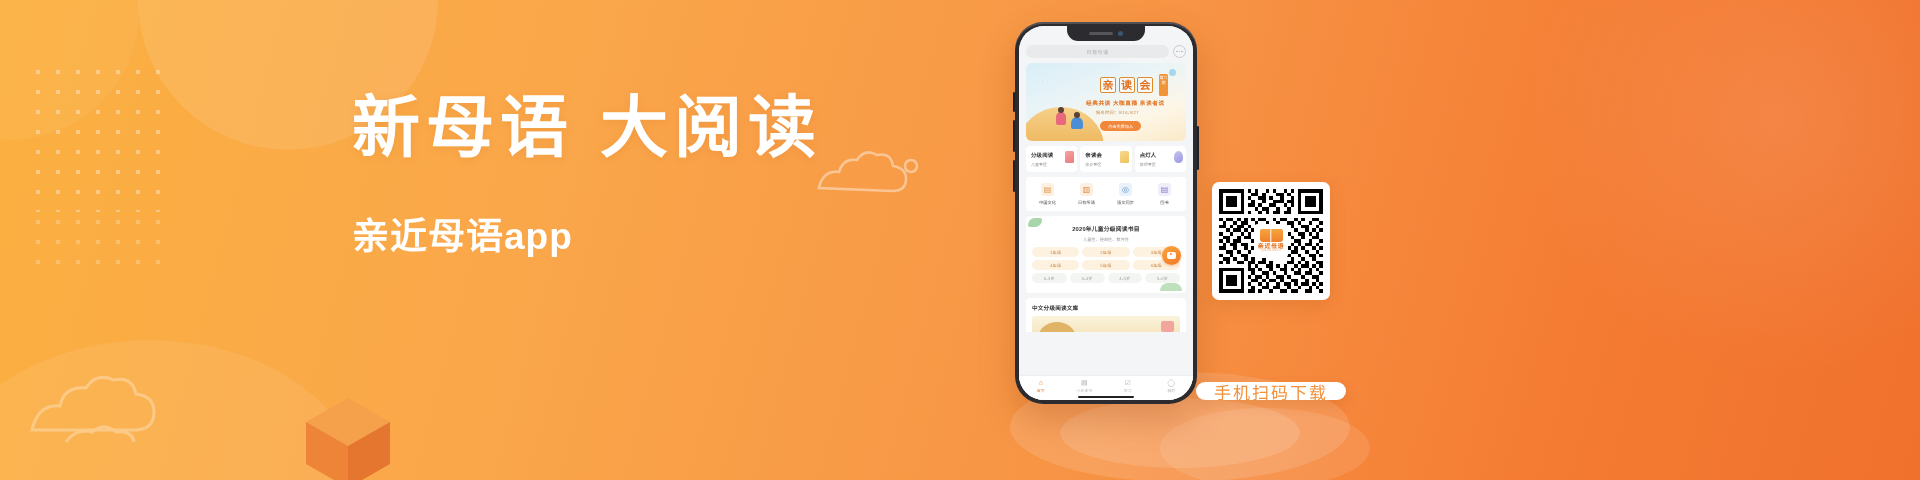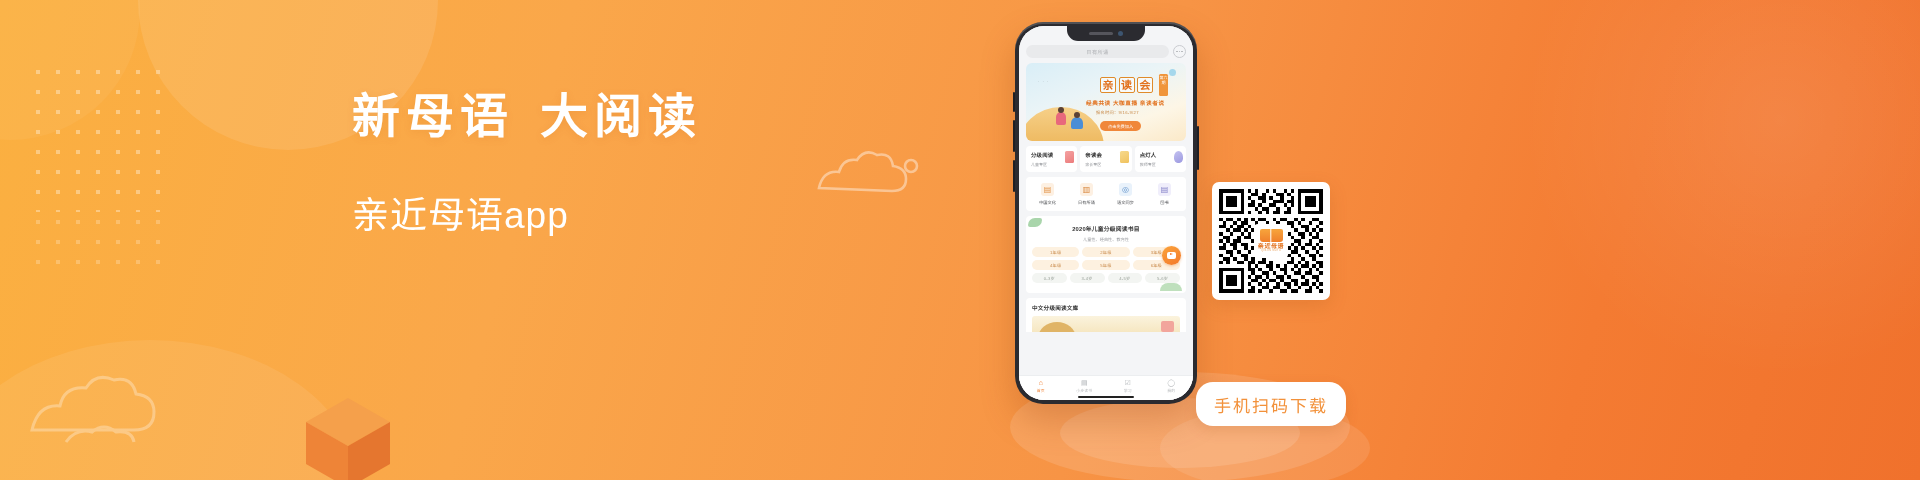--- a/index.html
+++ b/index.html
@@ -92,32 +92,32 @@
 
   
   .copy {
     position:absolute;
     left:352px; top:92px;
     width:660px;
     color:#ffffff;
   }
   .headline {
     font-family:Liberation Sans, sans-serif;
-    font-size:48px;
+    font-size:68px;
     line-height:1.05;
     font-weight:700;
     letter-spacing:6px;
     white-space:nowrap;
     text-shadow:0 2px 8px rgba(180,80,10,0.12);
   }
   .headline .gap { display:inline-block; width:26px; }
   .subtitle {
     margin-top:52px;
     font-size:37px;
-    font-weight:400;
+    font-weight:700;
     letter-spacing:1px;
     line-height:1.2;
     white-space:nowrap;
   }
   .tagline {
     margin-top:30px;
     font-size:25px;
     font-weight:300;
     letter-spacing:1.2px;
     line-height:1.3;
@@ -353,21 +353,21 @@
   .qr-logo .book:before {
     content:""; position:absolute; left:50%; top:0; width:1.4px; height:100%;
     background:#fff; transform:translateX(-50%);
   }
   .qr-logo .lg-t { font-size:6px; color:#e2711d; font-weight:700; letter-spacing:.6px; line-height:1; }
   .qr-logo .lg-s { font-size:2.6px; color:#e8a463; letter-spacing:.3px; line-height:1; }
 
   .dl-btn {
     position:absolute;
     left:1196px; top:382px;
-    width:150px; height:44px;
+    width:150px; height:18px;
     background:#ffffff;
     border-radius:17px;
     display:flex; align-items:center; justify-content:center;
     color:#F2913A; font-size:17px; letter-spacing:2px;
     box-shadow:0 5px 14px rgba(160,70,15,0.16);
     cursor:pointer;
   }
 </style>
 </head>
 <body>

